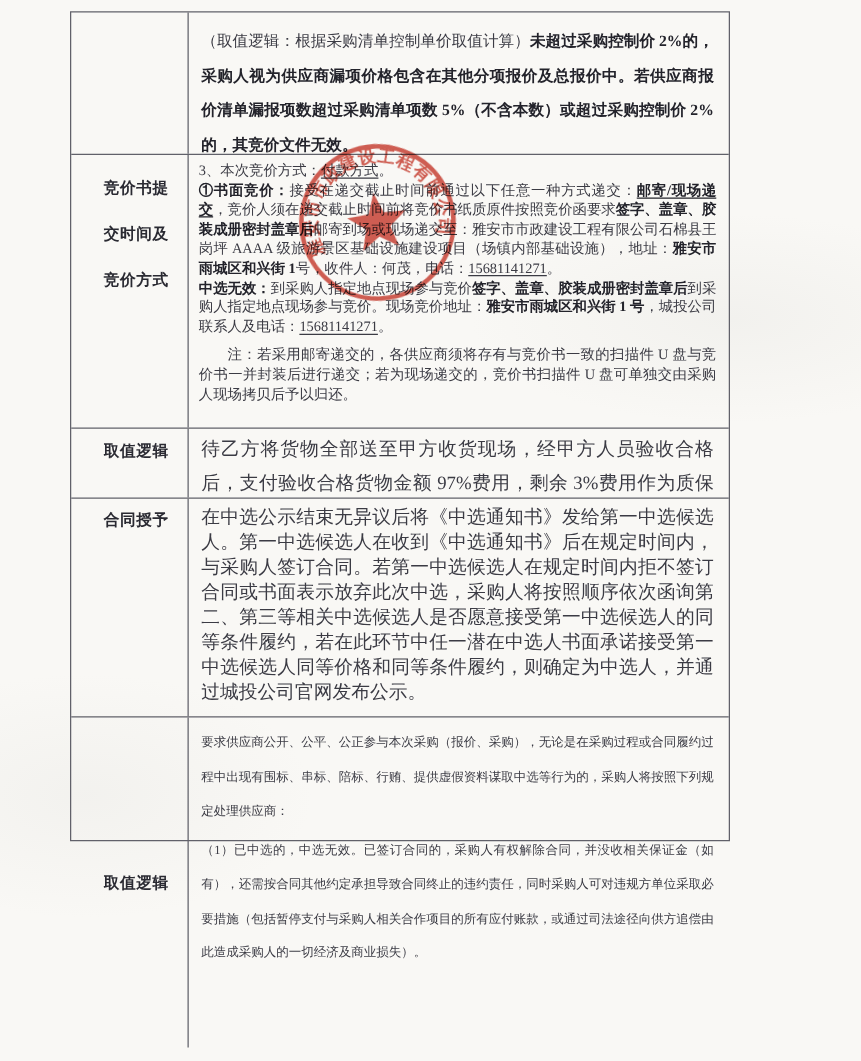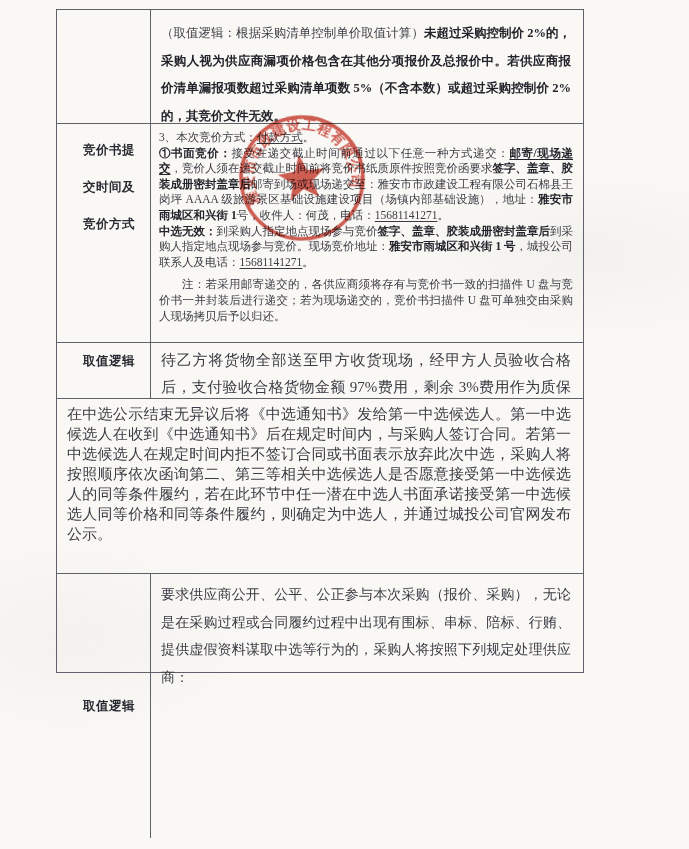--- a/index.html
+++ b/index.html
@@ -45,21 +45,21 @@
   .r2{height:56px;}
   .r2 .label{padding-top:10px;}
   .r2 .content{font-size:15px;line-height:27px;padding:4px 12px 0 10px;}
 
   .r3{height:175px;}
   .r3 .label{padding-top:9px;}
   .r3 .content{font-size:15px;line-height:20px;padding:5px 12px 0 10px;}
 
   .r4{height:265px;}
   .r4 .label{display:flex;align-items:center;padding-top:0;}
-  .r4 .content{font-size:14px;line-height:27.5px;padding:7px 12px 0 10px;}
+  .r4 .content{font-size:10px;line-height:27.5px;padding:7px 12px 0 10px;}
   .r4 .content p.gap{margin-top:3px;}
 
   .stamp{
     position:absolute;left:236px;top:112px;width:132px;height:132px;
     mix-blend-mode:multiply;opacity:.88;
     transform:rotate(-8deg);
     filter:blur(.2px);
     pointer-events:none;
   }
 </style>
@@ -88,29 +88,31 @@
     </div>
 
     <div class="row r2">
       <div class="cell label">取值逻辑</div>
       <div class="cell content">
           <p><span>待乙方将货物全部送至甲方收货现场，经甲方人员验收合格后，支付验收合格货物金额 97%费用，剩余 3%费用作为质保金。</span></p>
         </div>
     </div>
 
     <div class="row r3">
+      <div class="cell label">合同授予</div>
       <div class="cell content">
           <p><span>在中选公示结束无异议后将《中选通知书》发给第一中选候选人。第一中选候选人在收到《中选通知书》后在规定时间内，与采购人签订合同。若第一中选候选人在规定时间内拒不签订合同或书面表示放弃此次中选，采购人将按照顺序依次函询第二、第三等相关中选候选人是否愿意接受第一中选候选人的同等条件履约，若在此环节中任一潜在中选人书面承诺接受第一中选候选人同等价格和同等条件履约，则确定为中选人，并通过城投公司官网发布公示。</span></p>
         </div>
     </div>
 
     <div class="row r4">
       <div class="cell label">取值逻辑</div>
       <div class="cell content">
           <p><span>要求供应商公开、公平、公正参与本次采购（报价、采购），无论是在采购过程或合同履约过程中出现有围标、串标、陪标、行贿、提供虚假资料谋取中选等行为的，采购人将按照下列规定处理供应商：</span></p>
+          <p class="gap"><span>（1）已中选的，中选无效。已签订合同的，采购人有权解除合同，并没收相关保证金（如有），还需按合同其他约定承担导致合同终止的违约责任，同时采购人可对违规方单位采取必要措施（包括暂停支付与采购人相关合作项目的所有应付账款，或通过司法途径向供方追偿由此造成采购人的一切经济及商业损失）。</span></p>
           <p class="gap"></p>
         </div>
     </div>
 
   </div>
 
   <div class="stamp">
     <svg width="132" height="132" viewBox="0 0 128 128">
       <defs>
         <path id="sealArc" d="M 21.4,83.9 A 47,47 0 1 1 106.6,83.9" fill="none"></path>

